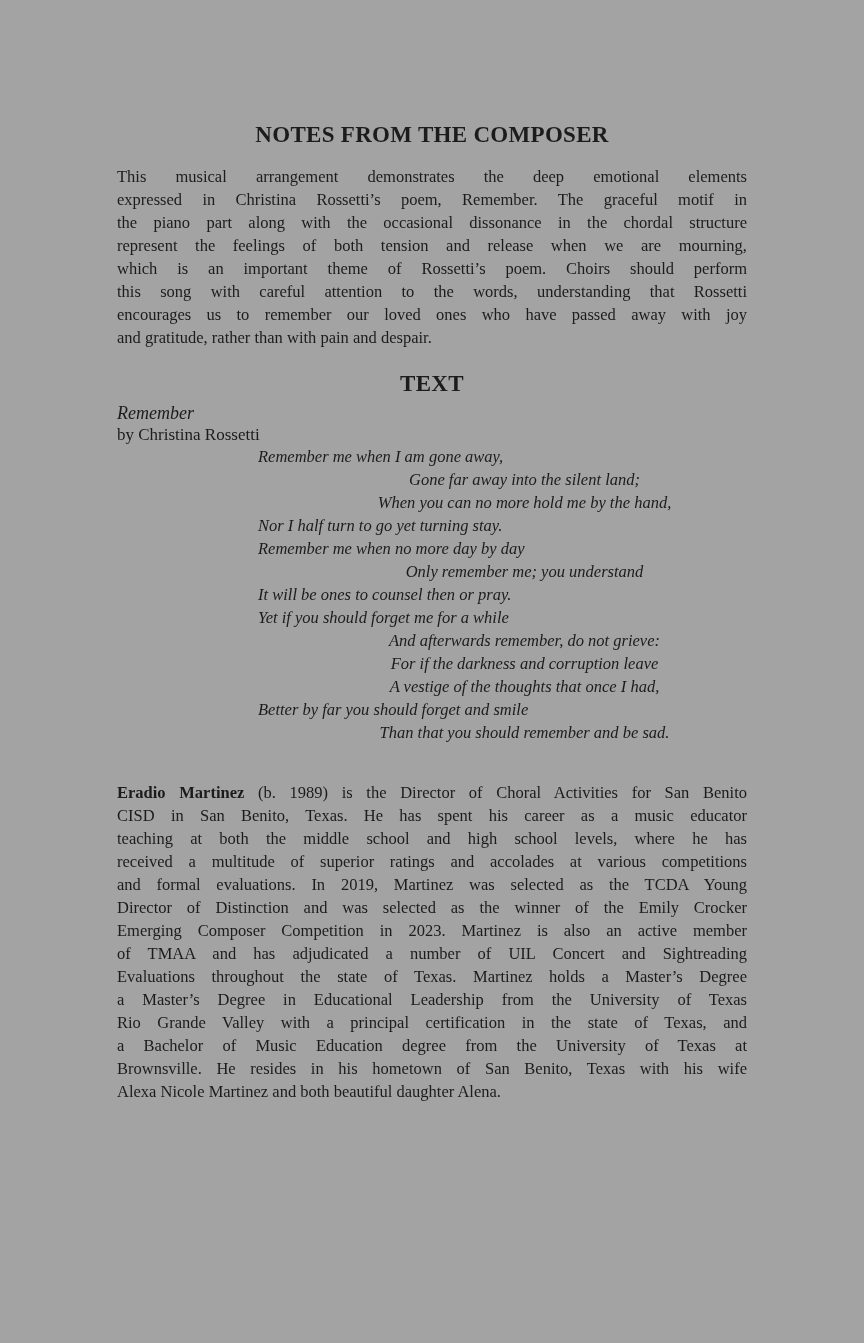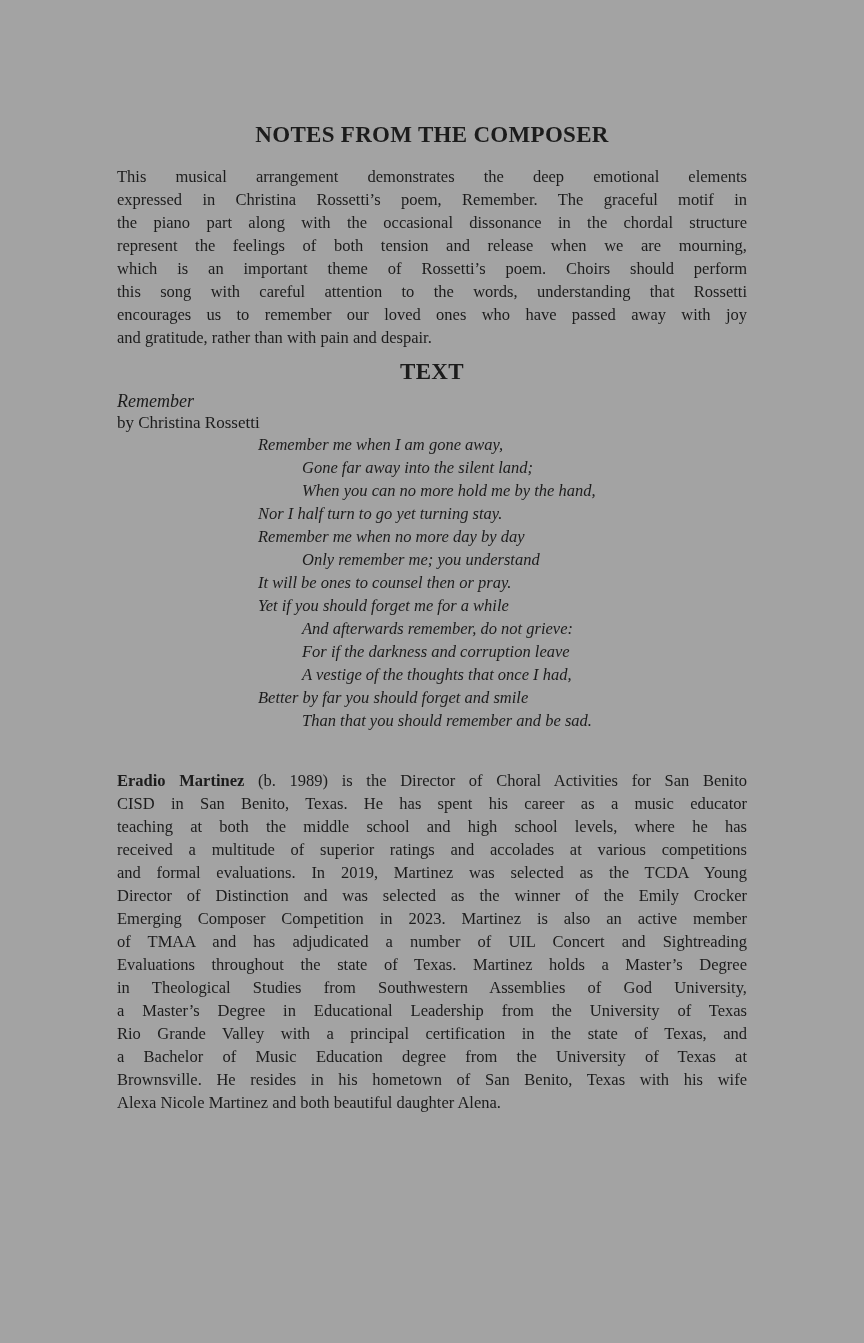--- a/index.html
+++ b/index.html
@@ -26,21 +26,21 @@
     font-size: 16.5px;
     line-height: 23px;
   }
   .para-notes { margin-top: 17px; }
   .jline {
     text-align: justify;
     text-align-last: justify;
   }
   .jline.last { text-align-last: left; }
   .section-title {
-    margin: 11px 0 0 0;
+    margin: 23px 0 0 0;
     font-size: 23px;
     line-height: 23px;
     font-weight: bold;
     text-align: center;
     letter-spacing: 0.3px;
   }
   .poem-title {
     margin-top: 8px;
     font-size: 18px;
     line-height: 21px;
@@ -50,21 +50,21 @@
     font-size: 17px;
     line-height: 21px;
     text-align: left;
   }
   .poem {
     margin-left: 141px;
     font-size: 16.5px;
     font-style: italic;
   }
   .poem-line { line-height: 23px; }
-  .poem-line.indented { padding-left: 44px; }
+  .poem-line.indented { padding-left: 44px; text-align: center; }
   .para-bio { margin-top: 37px; }
   .bio-lead { font-weight: bold; }
 </style>
 </head>
 <body>
 
 <div class="page">
 
   <h1 class="doc-title">NOTES FROM THE COMPOSER</h1>
 
@@ -103,21 +103,20 @@
   <div class="para para-bio">
     <div class="jline"><span class="bio-lead">Eradio Martinez</span><span> (b. 1989) is the Director of Choral Activities for San Benito</span></div>
     <div class="jline">CISD in San Benito, Texas. He has spent his career as a music educator</div>
     <div class="jline">teaching at both the middle school and high school levels, where he has</div>
     <div class="jline">received a multitude of superior ratings and accolades at various competitions</div>
     <div class="jline">and formal evaluations. In 2019, Martinez was selected as the TCDA Young</div>
     <div class="jline">Director of Distinction and was selected as the winner of the Emily Crocker</div>
     <div class="jline">Emerging Composer Competition in 2023. Martinez is also an active member</div>
     <div class="jline">of TMAA and has adjudicated a number of UIL Concert and Sightreading</div>
     <div class="jline">Evaluations throughout the state of Texas. Martinez holds a Master’s Degree</div>
-    <div class="jline">in Theological Studies from Southwestern Assemblies of God University,</div>
     <div class="jline">a Master’s Degree in Educational Leadership from the University of Texas</div>
     <div class="jline">Rio Grande Valley with a principal certification in the state of Texas, and</div>
     <div class="jline">a Bachelor of Music Education degree from the University of Texas at</div>
     <div class="jline">Brownsville. He resides in his hometown of San Benito, Texas with his wife</div>
     <div class="jline last">Alexa Nicole Martinez and both beautiful daughter Alena.</div>
   </div>
 
 </div>
 
 </body></html>

